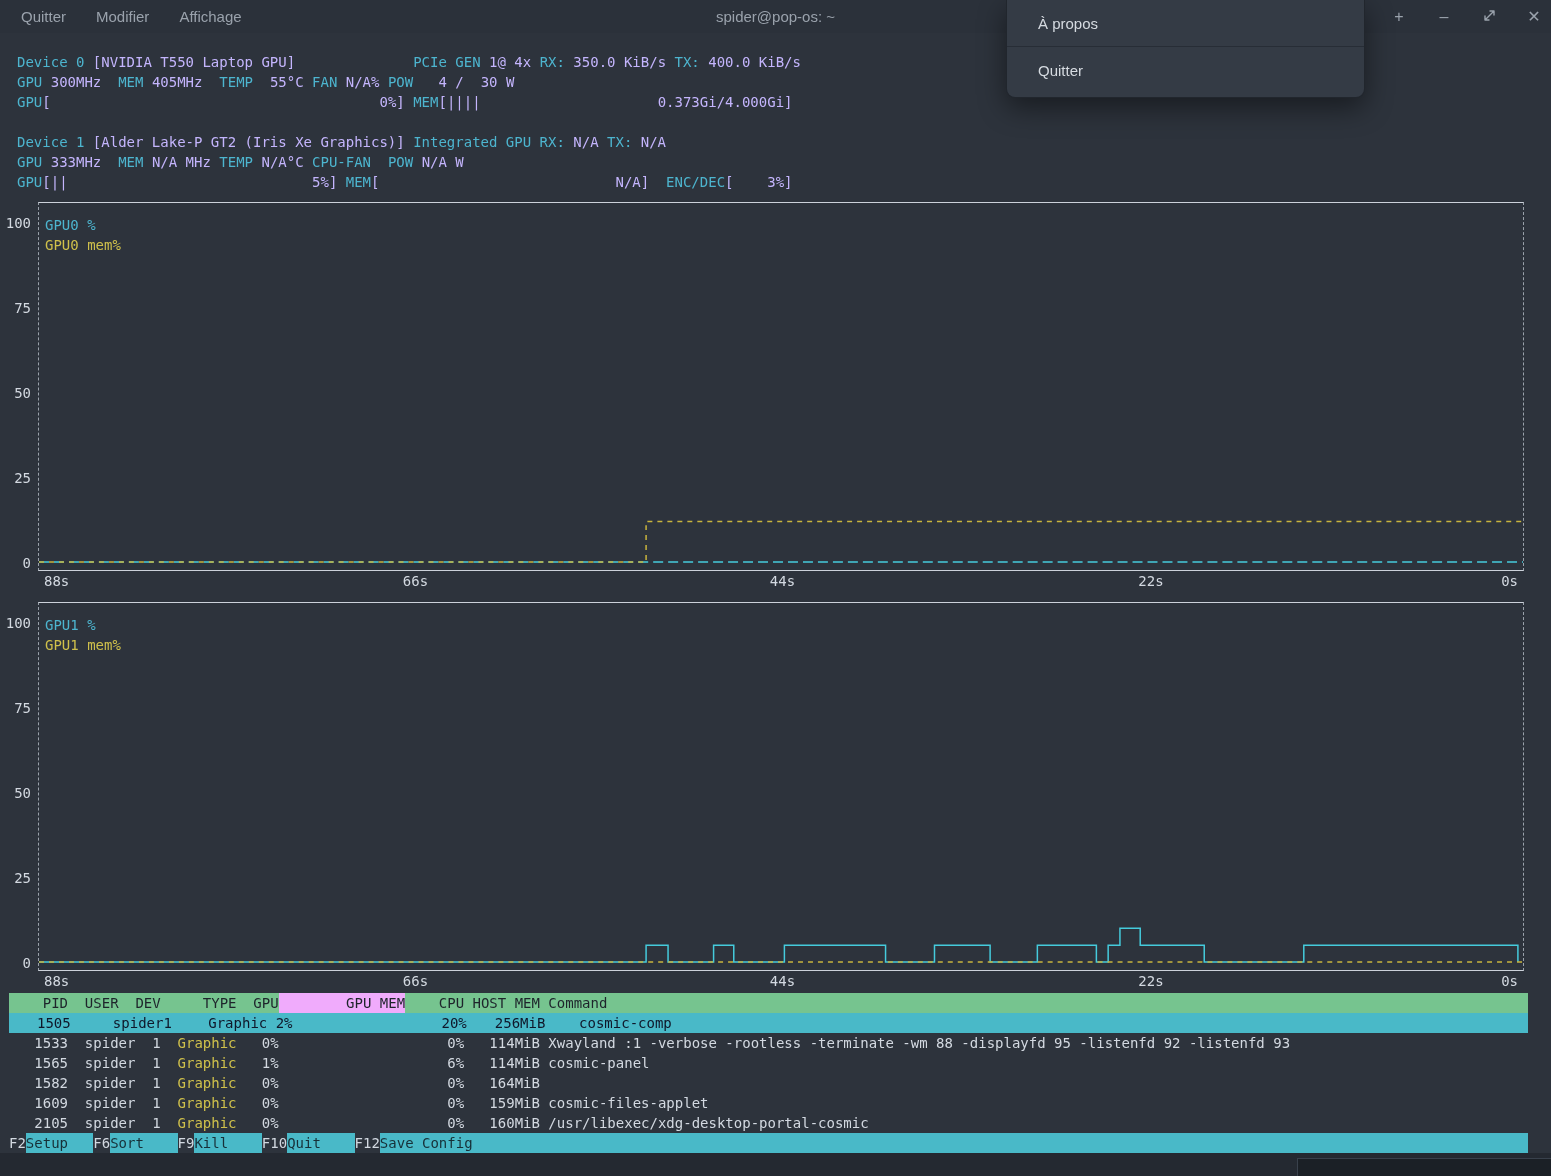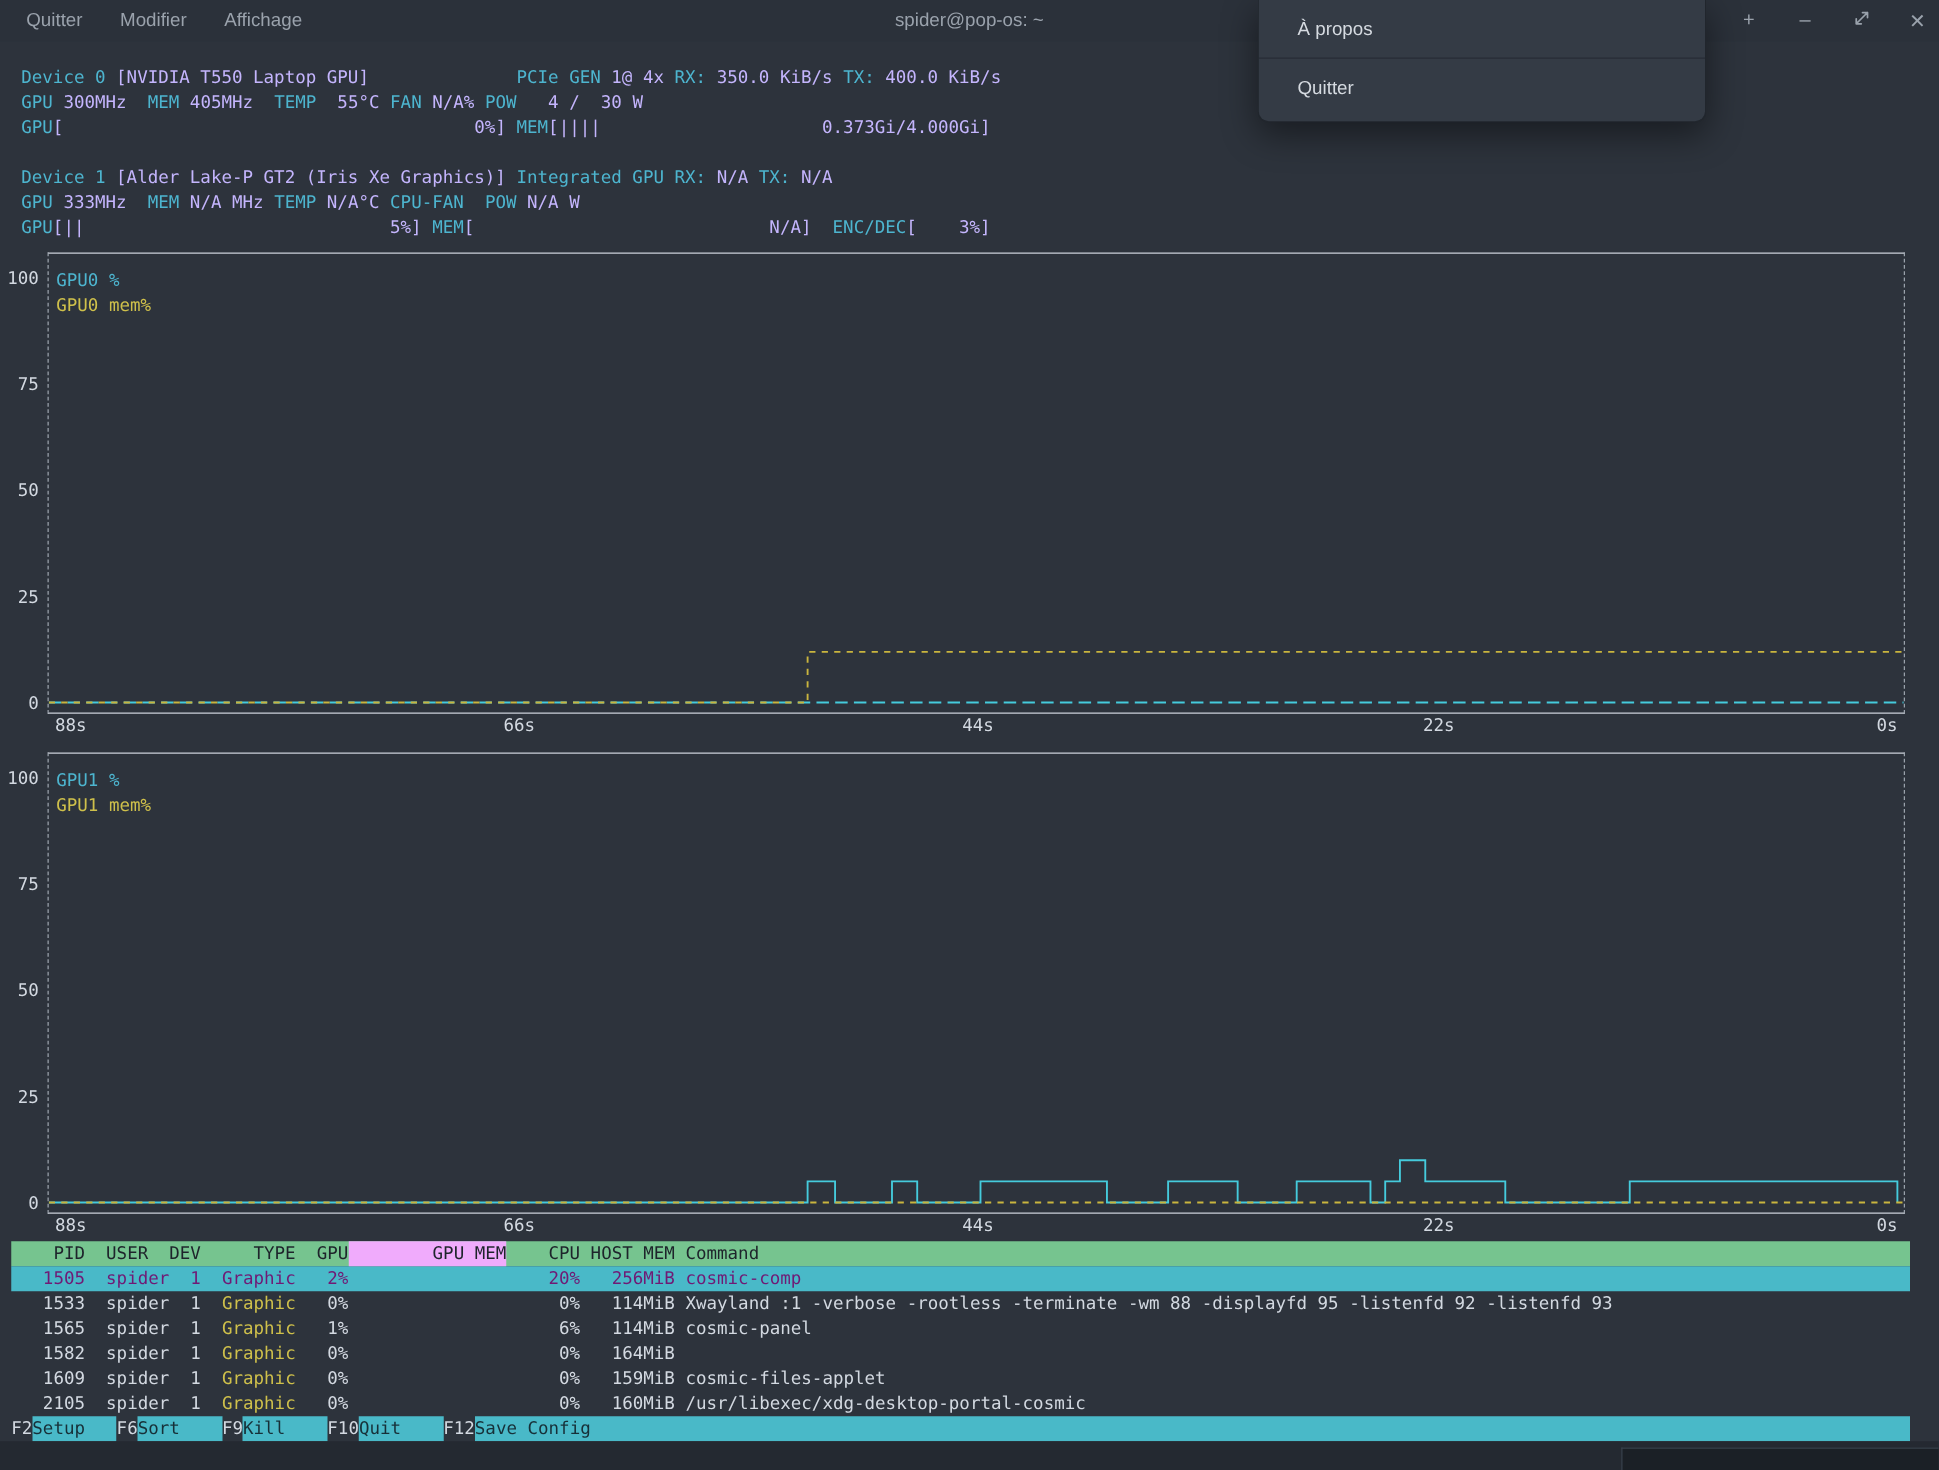--- a/index.html
+++ b/index.html
@@ -58,21 +58,21 @@
   .xticks { height:20px; line-height:20px; position:relative; margin-left:29px; margin-right:4px; }
   .xticks span { position:absolute; top:0; }
 
   
   .ptable { margin-top:2px; }
   .prow { display:flex; height:20px; line-height:20px; white-space:pre; }
   .phead { background:#76c48f; color:#1e242b; }
   .phead .c-gpumem { background:#f0abfc; }
   .phead .c-type { text-align:right; }
   .prow.sel { background:#49b9c8; }
-  .prow.sel span { color:#701a75; }
+  .prow.sel span { color:#0f172a;padding-left:28px; }
   .pbody .prow:not(.sel) .c-type { color:#cfc04b; }
   .c-pid { width:7ch; text-align:right; }
   .c-user { width:6ch; margin-left:2ch; }
   .c-dev { width:3ch; text-align:right; }
   .c-type { width:7ch; margin-left:2ch; }
   .c-gpu { width:4ch; margin-left:1ch; text-align:right; }
   .c-gpumem { width:15ch; text-align:right; }
   .c-cpu { width:7ch; text-align:right; }
   .c-hostmem { width:9ch; text-align:right; }
   .c-cmd { margin-left:1ch; flex:1; white-space:pre; overflow:hidden; }

